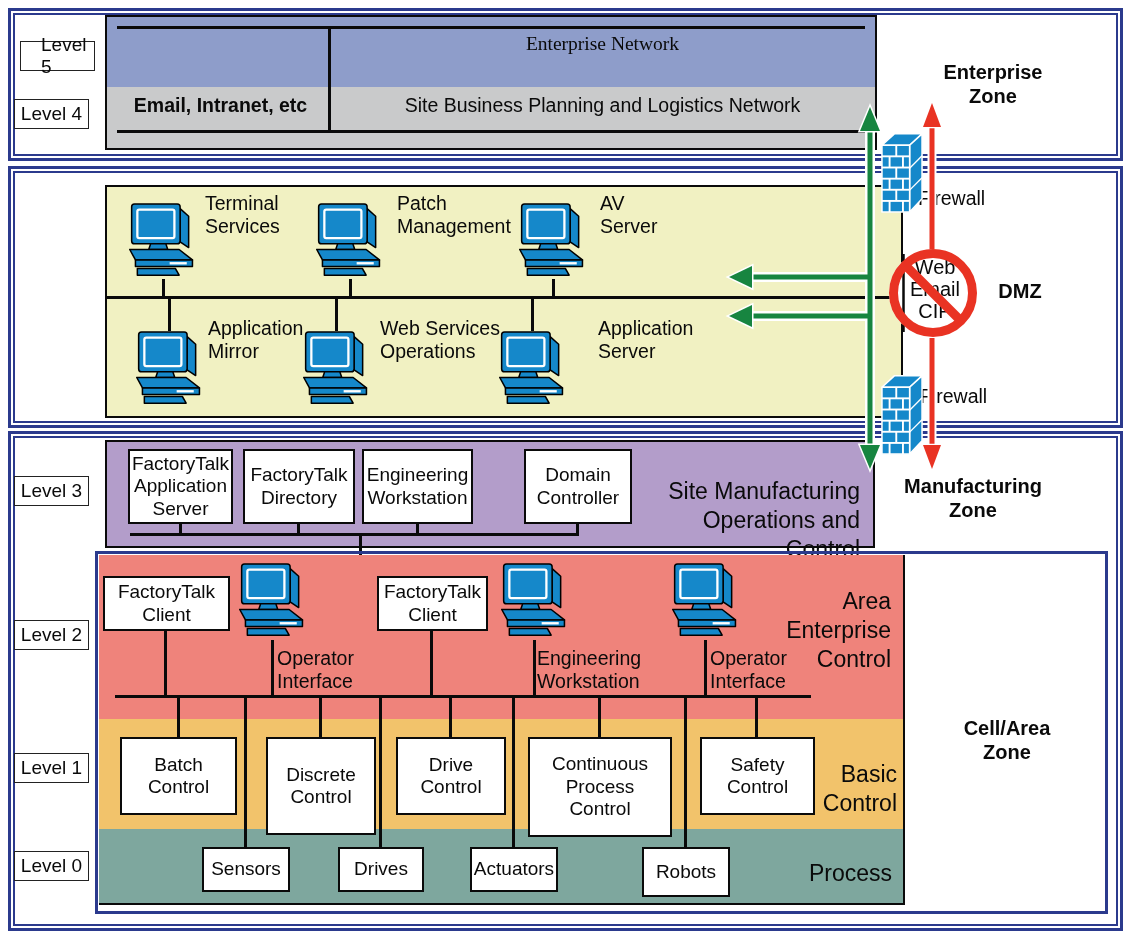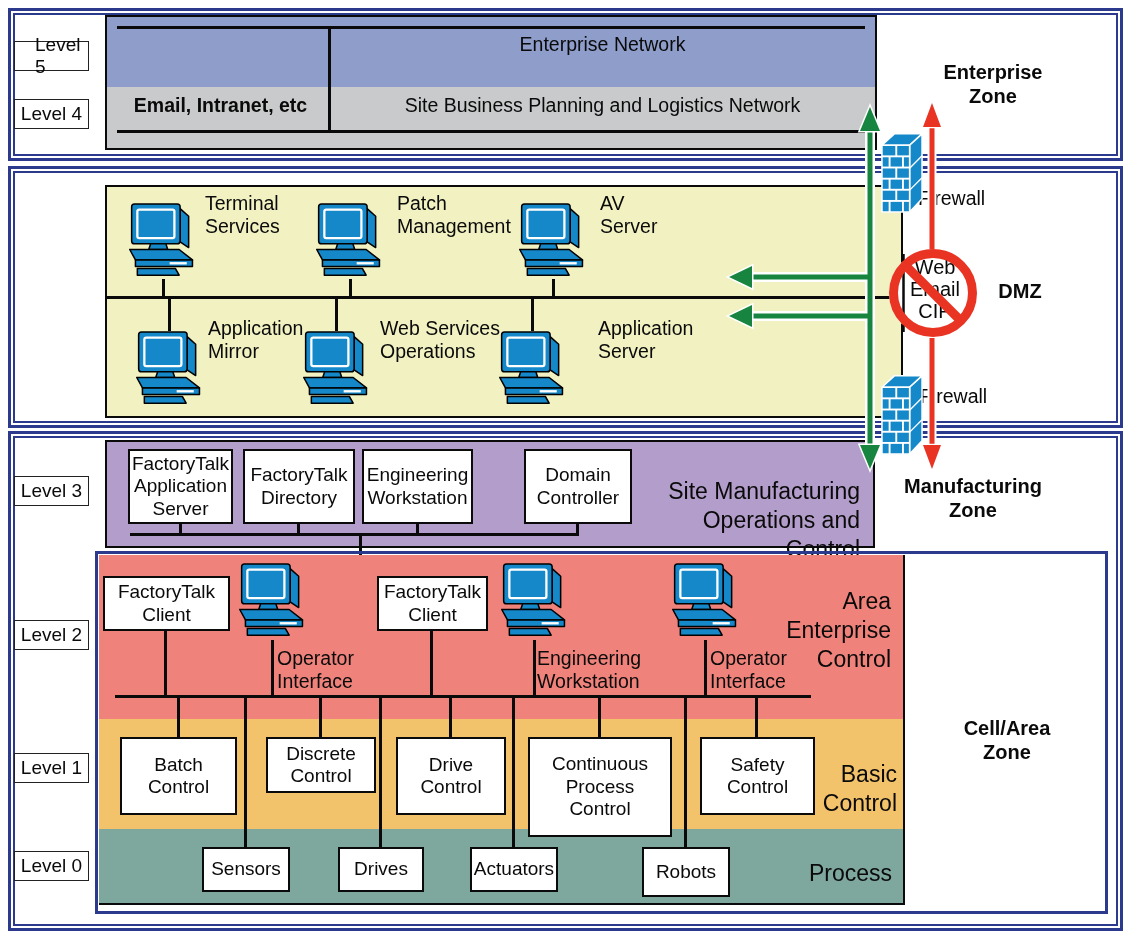--- a/index.html
+++ b/index.html
@@ -77,24 +77,24 @@
   </svg>
 
   <div class="abs dbox" style="left:8px;top:8px;width:1115px;height:153px;"></div>
   <div class="abs" style="left:105px;top:15px;width:772px;height:135px;border:2px solid #0a0a0a;box-sizing:border-box;display:flex;flex-direction:column;">
     <div class="band" style="height:70px;background:var(--level5-blue);"></div>
     <div class="band" style="flex:1;background:var(--level4-gray);"></div>
   </div>
   <div class="abs blk" style="left:117px;top:26px;width:748px;height:3px;"></div>
   <div class="abs blk" style="left:117px;top:130px;width:748px;height:3px;"></div>
   <div class="abs blk" style="left:328px;top:26px;width:3px;height:107px;"></div>
-  <div class="abs ctr" style="left:340px;top:31px;width:525px;height:26px;">Enterprise Network</div>
+  <div class="abs ctr" style="left:340px;top:31px;width:525px;height:26px;font-family:Liberation Serif, serif;">Enterprise Network</div>
   <div class="abs ctr" style="left:113px;top:92px;width:215px;height:26px;font-weight:bold;">Email, Intranet, etc</div>
   <div class="abs ctr" style="left:340px;top:92px;width:525px;height:26px;">Site Business Planning and Logistics Network</div>
-  <div class="abs tag" style="left:14px;top:41px;width:75px;height:30px;padding-left:20px;">Level 5</div>
+  <div class="abs tag" style="left:20px;top:41px;width:75px;height:30px;padding-left:20px;">Level 5</div>
   <div class="abs tag" style="left:14px;top:99px;width:75px;height:30px;">Level 4</div>
   <div class="abs zlabel" style="left:932px;top:60px;width:122px;">Enterprise
 Zone</div>
 
   <div class="abs dbox" style="left:8px;top:166px;width:1115px;height:262px;"></div>
   <div class="abs" style="left:105px;top:185px;width:798px;height:233px;background:var(--dmz-yellow);border:2px solid #0a0a0a;box-sizing:border-box;"></div>
   <div class="abs blk" style="left:106px;top:296px;width:784px;height:3px;"></div>
 
   <div class="abs blk" style="left:162px;top:279px;width:3px;height:18px;"></div>
   <div class="abs blk" style="left:349px;top:279px;width:3px;height:18px;"></div>
@@ -203,21 +203,21 @@
   <div class="abs blk" style="left:319px;top:697px;width:3px;height:41px;"></div>
   <div class="abs blk" style="left:449px;top:697px;width:3px;height:41px;"></div>
   <div class="abs blk" style="left:598px;top:697px;width:3px;height:41px;"></div>
   <div class="abs blk" style="left:755px;top:697px;width:3px;height:41px;"></div>
   <div class="abs blk" style="left:244px;top:697px;width:3px;height:151px;"></div>
   <div class="abs blk" style="left:379px;top:697px;width:3px;height:151px;"></div>
   <div class="abs blk" style="left:512px;top:697px;width:3px;height:151px;"></div>
   <div class="abs blk" style="left:684px;top:697px;width:3px;height:151px;"></div>
   <div class="abs wbox" style="left:120px;top:737px;width:117px;height:78px;">Batch
 Control</div>
-  <div class="abs wbox" style="left:266px;top:737px;width:110px;height:56px;">Discrete
+  <div class="abs wbox" style="left:266px;top:737px;width:110px;height:98px;">Discrete
 Control</div>
   <div class="abs wbox" style="left:396px;top:737px;width:110px;height:78px;">Drive
 Control</div>
   <div class="abs wbox" style="left:528px;top:737px;width:144px;height:100px;">Continuous
 Process
 Control</div>
   <div class="abs wbox" style="left:700px;top:737px;width:115px;height:78px;">Safety
 Control</div>
   <div class="abs cap" style="left:798px;top:760px;width:99px;">Basic
 Control</div>

